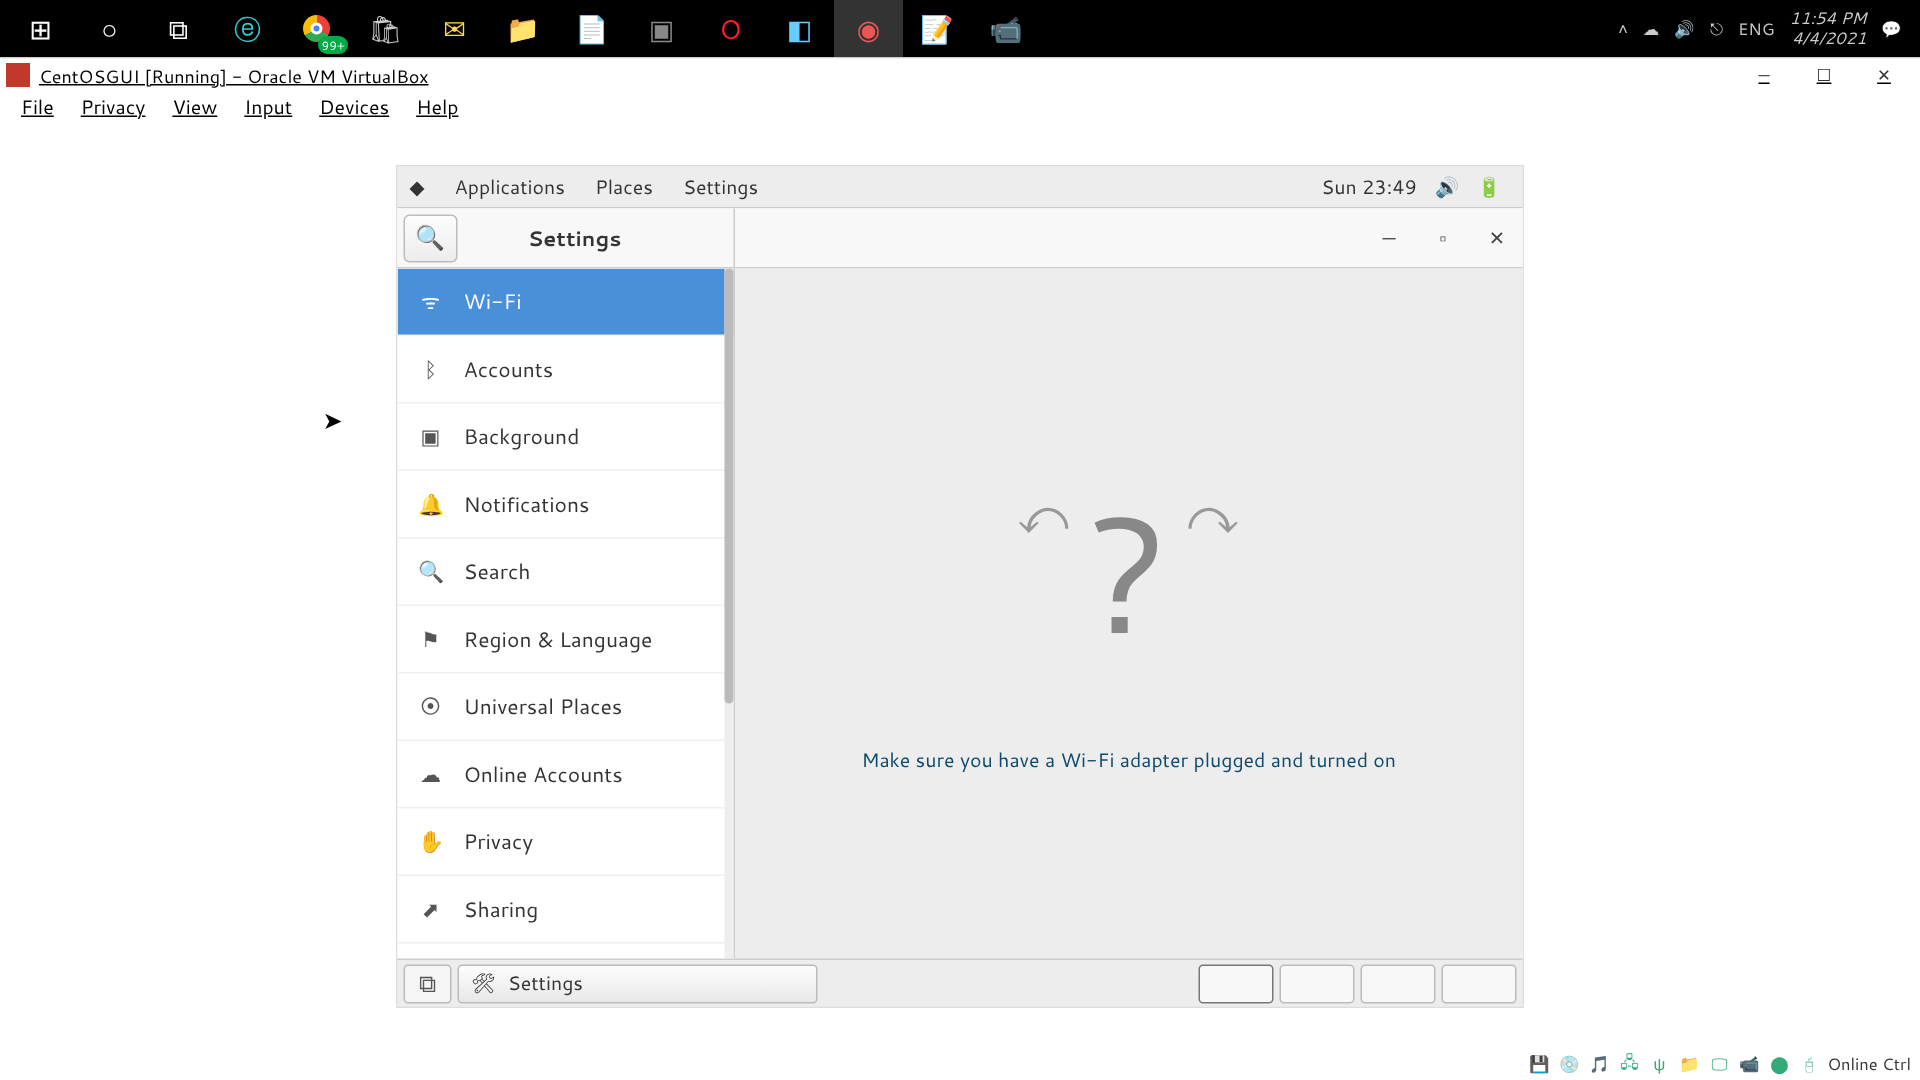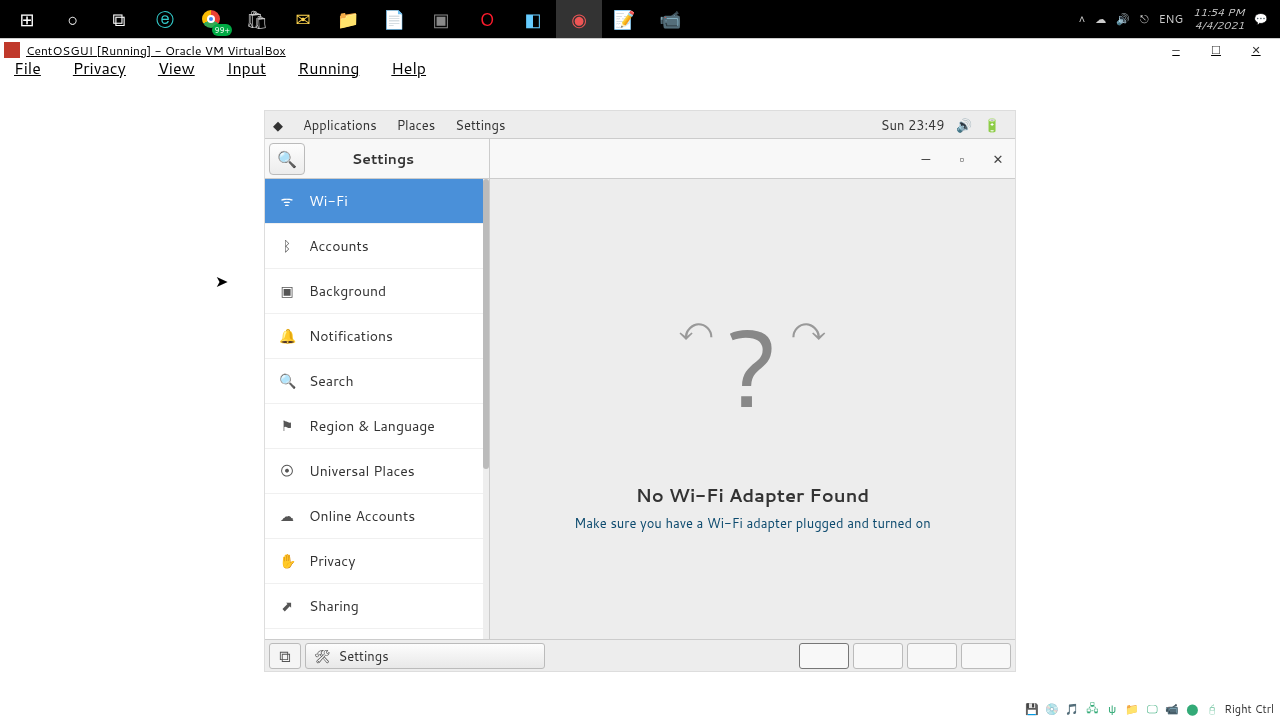--- a/index.html
+++ b/index.html
@@ -15,21 +15,21 @@
   .badge { position: relative; }
   .badge::after { content: "99+"; position: absolute; bottom: 2px; right: 2px; background: #0a4; color: #fff; font-size: 8px; border-radius: 6px; padding: 0 2px; }
   .watermark { position: absolute; top: 6px; right: 4px; color: #999; font-size: 14px; pointer-events: none; mix-blend-mode: screen; opacity: 0.5; }
 
   
   .vbx-window { position: absolute; top: 38px; left: 0; right: 0; bottom: 0; background: #fff; border-top: 1px solid #ccc; text-decoration: underline; }
   .vbx-titlebar { height: 22px; display: flex; align-items: center; padding: 0 4px; background: #fff; }
   .vbx-titlebar .vbx-icon { width: 16px; height: 16px; background: #c0392b; margin-right: 6px; }
   .vbx-titlebar .title { font-size: 12px; color: #000; flex: 1; }
   .vbx-winbtn { width: 40px; height: 22px; display: flex; align-items: center; justify-content: center; font-size: 11px; color: #333; }
-  .vbx-menubar { height: 20px; display: flex; align-items: flex-end; padding: 0 6px; gap: 16px; font-size: 16px; color: #000; }
+  .vbx-menubar { height: 20px; display: flex; align-items: flex-start; padding: 0 6px; gap: 2px; font-size: 13px; color: #000; }
   .vbx-menubar .mitem { padding: 2px 8px; cursor: pointer; }
   .vbx-body { position: absolute; top: 42px; left: 0; right: 0; bottom: 22px; background: #fff; display: flex; justify-content: center; }
   .vbx-status { position: absolute; bottom: 0; right: 0; height: 22px; display: flex; align-items: center; gap: 4px; padding: 0 6px; font-size: 11px; color: #333; }
   .vbx-status .sicon { width: 16px; height: 16px; display: flex; align-items: center; justify-content: center; color: #3a7; }
 
   
   .guest { width: 750px; margin-top: 30px; height: 560px; background: #ededed; box-shadow: 0 0 0 1px #ddd; display: flex; flex-direction: column; }
 
   
   .gnome-panel { height: 28px; background: #ededed; border-bottom: 1px solid #ccc; display: flex; align-items: center; padding: 0 8px; font-size: 13px; color: #333; }
@@ -118,21 +118,21 @@
     <div class="title">CentOSGUI [Running] - Oracle VM VirtualBox</div>
     <div class="vbx-winbtn">—</div>
     <div class="vbx-winbtn">☐</div>
     <div class="vbx-winbtn">✕</div>
   </div>
   <div class="vbx-menubar">
     <div class="mitem">File</div>
     <div class="mitem">Privacy</div>
     <div class="mitem">View</div>
     <div class="mitem">Input</div>
-    <div class="mitem">Running</div>
+    <div class="mitem">Devices</div>
     <div class="mitem">Help</div>
   </div>
 
   <div class="vbx-body">
     <div class="guest">
 
       <div class="gnome-panel">
         <span class="gicon">◆</span>
         <div class="gitem">Applications</div>
         <div class="gitem">Places</div>
@@ -201,21 +201,20 @@
             </div>
             <div class="scroll-track"></div>
             <div class="scroll-thumb"></div>
           </div>
           <div class="settings-content">
             <div class="content-icon">
               <span class="arrow left">⤺</span>
               <span>?</span>
               <span class="arrow right">⤺</span>
             </div>
-            <div class="content-title">No Wi-Fi Adapter Found</div>
             <div class="content-sub">Make sure you have a Wi-Fi adapter plugged and turned on</div>
           </div>
         </div>
       </div>
 
       <div class="gnome-bottom">
         <div class="switcher">⧉</div>
         <div class="task">
           <span>🛠</span>
           <span>Settings</span>
@@ -235,15 +234,15 @@
     <span class="sicon">💾</span>
     <span class="sicon">💿</span>
     <span class="sicon">🎵</span>
     <span class="sicon">🖧</span>
     <span class="sicon">ψ</span>
     <span class="sicon">📁</span>
     <span class="sicon">🖵</span>
     <span class="sicon">📹</span>
     <span class="sicon">⬤</span>
     <span class="sicon">🖯</span>
-    <span>Right Ctrl</span>
+    <span>Online Ctrl</span>
   </div>
 </div>
 
 </body></html>

